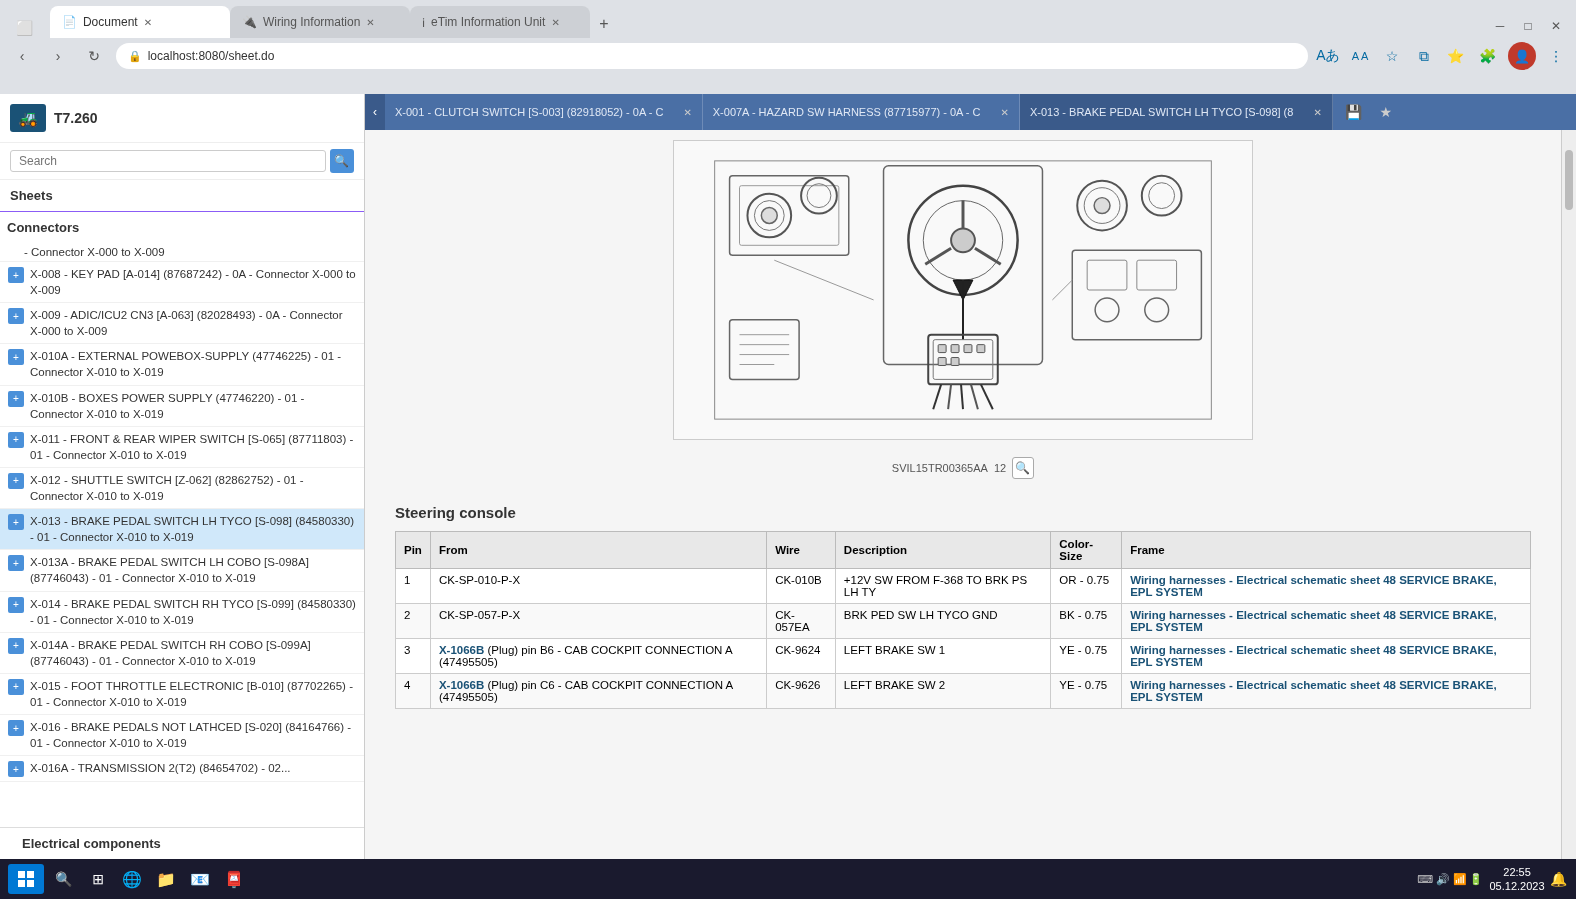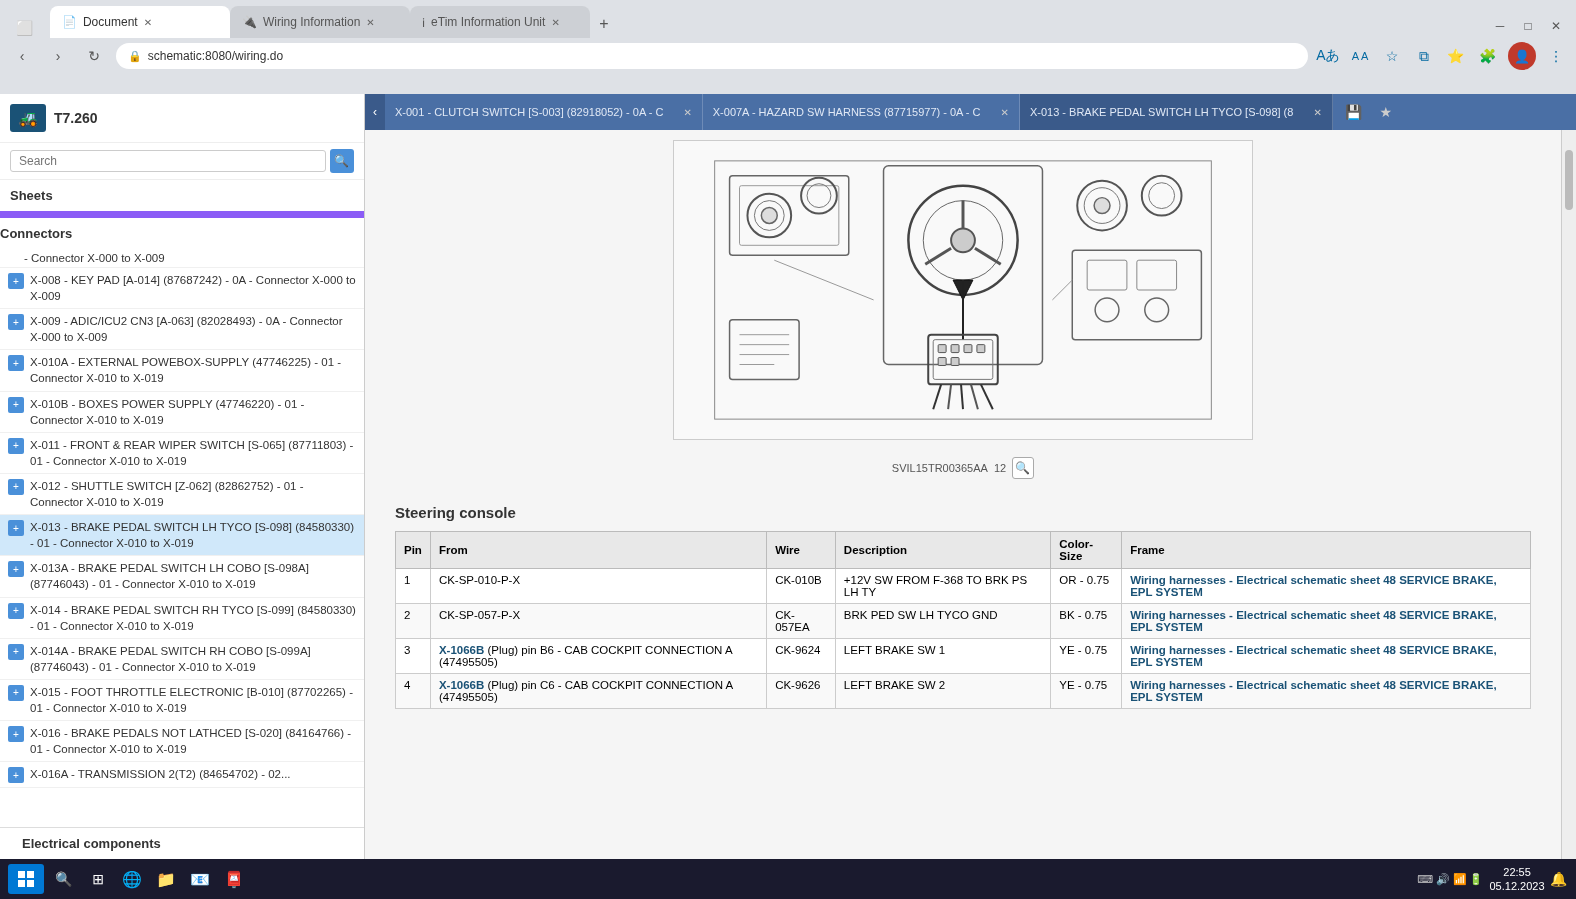--- a/index.html
+++ b/index.html
@@ -27,22 +27,22 @@
     
     .sidebar { width: 365px; background: #fff; border-right: 1px solid #ccc; display: flex; flex-direction: column; overflow: hidden; }
     .sidebar-header { display: flex; align-items: center; padding: 10px; gap: 8px; border-bottom: 1px solid #eee; }
     .tractor-icon { width: 36px; height: 28px; background: #1a5276; border-radius: 3px; display: flex; align-items: center; justify-content: center; color: #fff; font-size: 16px; }
     .tractor-label { font-size: 14px; font-weight: bold; color: #333; }
 
     .search-bar { display: flex; align-items: center; padding: 6px 10px; border-bottom: 1px solid #eee; }
     .search-input { flex: 1; border: 1px solid #ccc; border-radius: 3px; padding: 3px 8px; font-size: 12px; outline: none; }
     .search-btn { width: 24px; height: 24px; background: #4a90d9; display: flex; align-items: center; justify-content: center; cursor: pointer; border-radius: 3px; color: #fff; font-size: 12px; margin-left: 4px; }
 
-    .sheets-label { padding: 8px 10px; font-size: 13px; font-weight: bold; color: #333; border-bottom: 7px solid #8b5cf6; }
-    .connectors-label { padding: 8px 0; font-size: 13px; font-weight: bold; color: #333; }
+    .sheets-label { padding: 8px 10px; font-size: 13px; font-weight: bold; color: #333; border-bottom: 1px solid #8b5cf6; }
+    .connectors-label { padding: 8px 0; font-size: 13px; font-weight: bold; color: #333; margin-left: 7px; }
 
     .sidebar-list { overflow-y: auto; flex: 1; }
     .list-item { display: flex; align-items: flex-start; padding: 4px 8px; border-bottom: 1px solid #f0f0f0; cursor: pointer; }
     .list-item.active { background: #d0e8fa; }
     .list-item-icon { width: 16px; height: 16px; background: #4a90d9; border-radius: 2px; display: flex; align-items: center; justify-content: center; color: #fff; font-size: 10px; margin-right: 6px; margin-top: 1px; flex-shrink: 0; }
     .list-item-text { font-size: 11.5px; color: #333; line-height: 1.4; }
     .sub-item { padding: 3px 8px 3px 24px; font-size: 11.5px; color: #333; border-bottom: 1px solid #f0f0f0; }
 
     .electrical-label { padding: 8px 22px; font-size: 13px; font-weight: bold; color: #333; border-top: 1px solid #ddd; }
 
@@ -119,21 +119,21 @@
         <div class="win-btn">□</div>
         <div class="win-btn">✕</div>
       </div>
     </div>
     <div class="address-bar">
       <div class="nav-btn">‹</div>
       <div class="nav-btn">›</div>
       <div class="nav-btn">↻</div>
       <div class="url-bar">
         <span style="margin-right:6px;color:#666;font-size:11px;">🔒</span>
-        <span style="flex:1;">schematic:8080/wiring.do</span>
+        <span style="flex:1;">localhost:8080/sheet.do</span>
       </div>
       <div class="browser-icon-btn">Aあ</div>
       <div class="browser-icon-btn" style="font-size:11px;">A A</div>
       <div class="browser-icon-btn">☆</div>
       <div class="browser-icon-btn">⧉</div>
       <div class="browser-icon-btn">⭐</div>
       <div class="browser-icon-btn">🧩</div>
       <div class="browser-icon-btn" style="width:28px;height:28px;background:#c0392b;border-radius:50%;font-size:13px;display:flex;align-items:center;justify-content:center;color:#fff;">👤</div>
       <div class="browser-icon-btn">⋮</div>
     </div>

